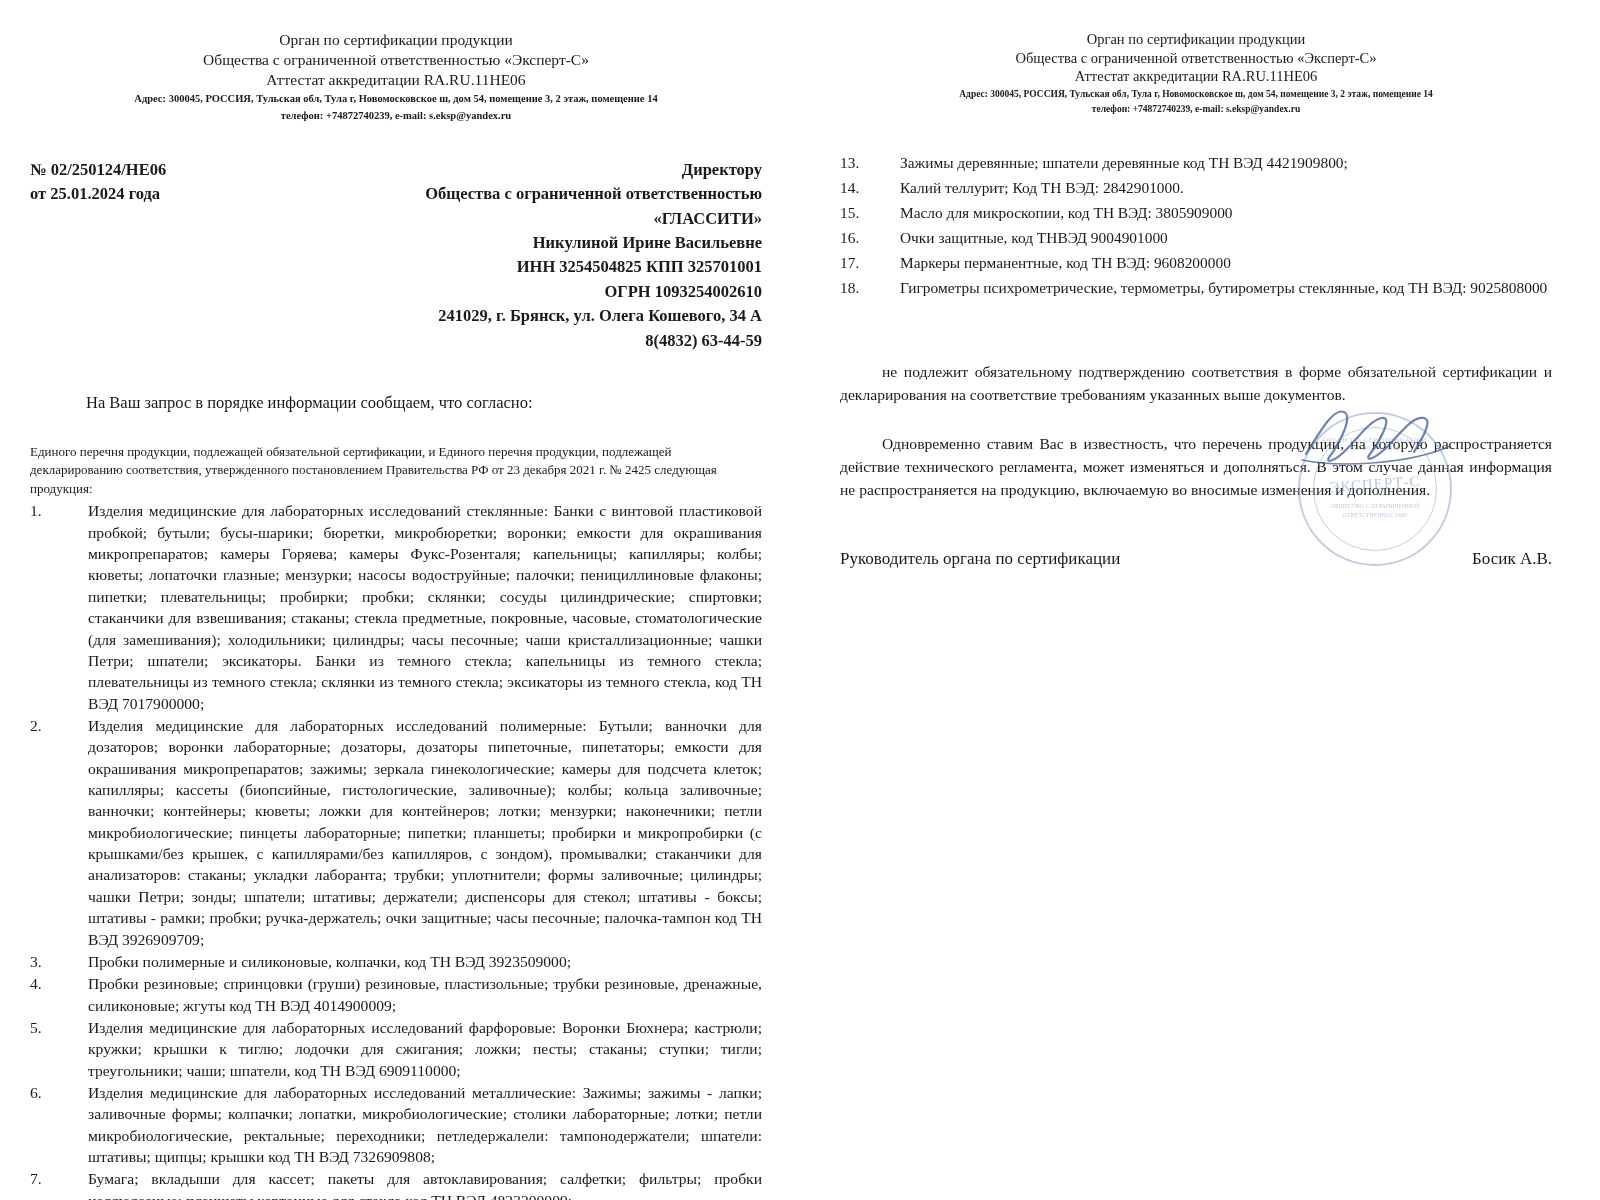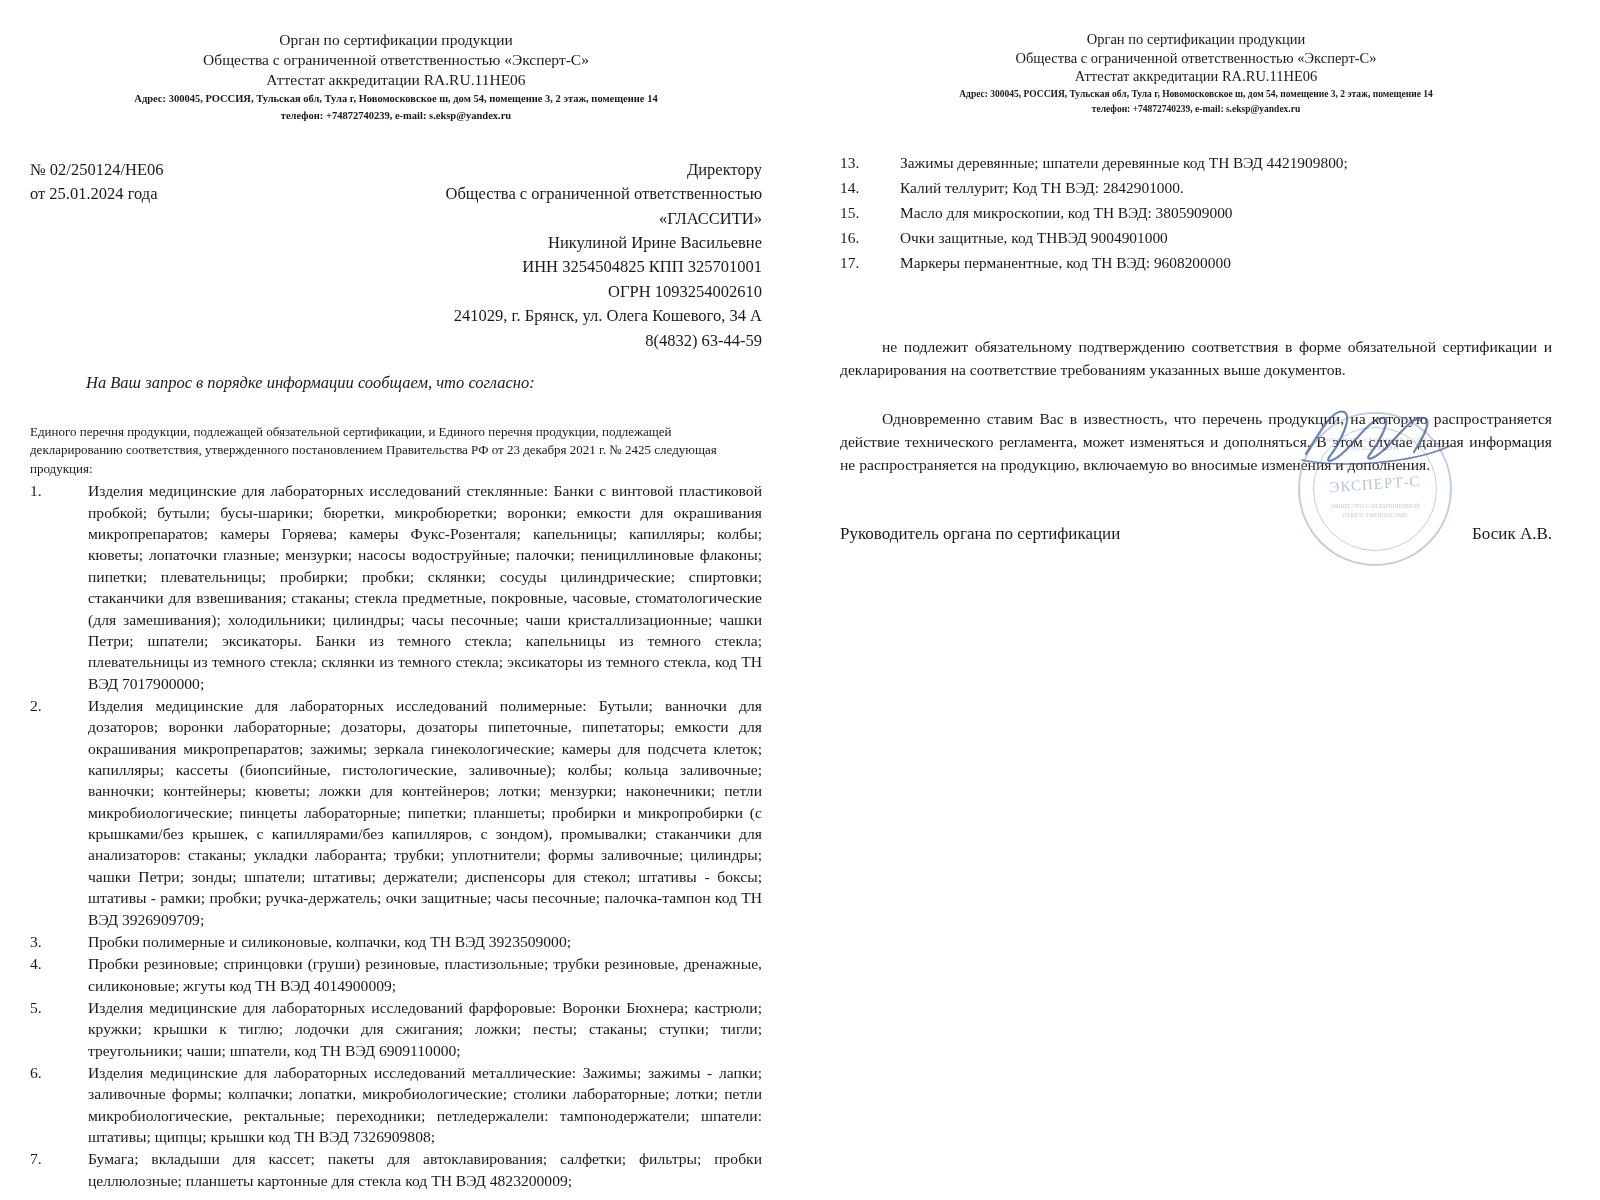--- a/index.html
+++ b/index.html
@@ -62,38 +62,38 @@
   }
   .col-right .lh-small {
     font-size: 9.5px;
   }
 
   
   .header-block {
     display: flex;
     justify-content: space-between;
     margin-top: 36px;
+    font-weight: bold;
   }
   .doc-ref {
     font-size: 16.5px;
     line-height: 1.5;
     white-space: nowrap;
   }
   .addressee {
     text-align: right;
     font-size: 16.5px;
     line-height: 1.48;
   }
 
   
   .intro {
-    margin-top: 20px;
+    margin-top: 40px;
     font-size: 16.5px;
     text-indent: 56px;
-    font-style: italic;
   }
   .lead {
     margin-top: 30px;
     font-size: 13px;
     line-height: 1.42;
   }
   .list {
     margin-top: 2px;
     font-size: 15.6px;
     line-height: 1.37;
@@ -311,20 +311,24 @@
           <span class="txt">Масло для микроскопии, код ТН ВЭД: 3805909000</span>
         </div>
         <div class="item">
           <span class="num">16.</span>
           <span class="txt">Очки защитные, код ТНВЭД 9004901000</span>
         </div>
         <div class="item">
           <span class="num">17.</span>
           <span class="txt">Маркеры перманентные, код ТН ВЭД: 9608200000</span>
         </div>
+        <div class="item">
+          <span class="num">18.</span>
+          <span class="txt">Гигрометры психрометрические, термометры, бутирометры стеклянные, код ТН ВЭД: 9025808000</span>
+        </div>
       </div>
     </div>
 
     <div class="para first">не подлежит обязательному подтверждению соответствия в форме обязательной сертификации и декларирования на соответствие требованиям указанных выше документов.</div>
     <div class="para">Одновременно ставим Вас в известность, что перечень продукции, на которую распространяется действие технического регламента, может изменяться и дополняться. В этом случае данная информация не распространяется на продукцию, включаемую во вносимые изменения и дополнения.</div>
 
     <div class="sign-row">
       <div>Руководитель органа по сертификации</div>
       <div class="sign-name">Босик А.В.</div>
     </div>

